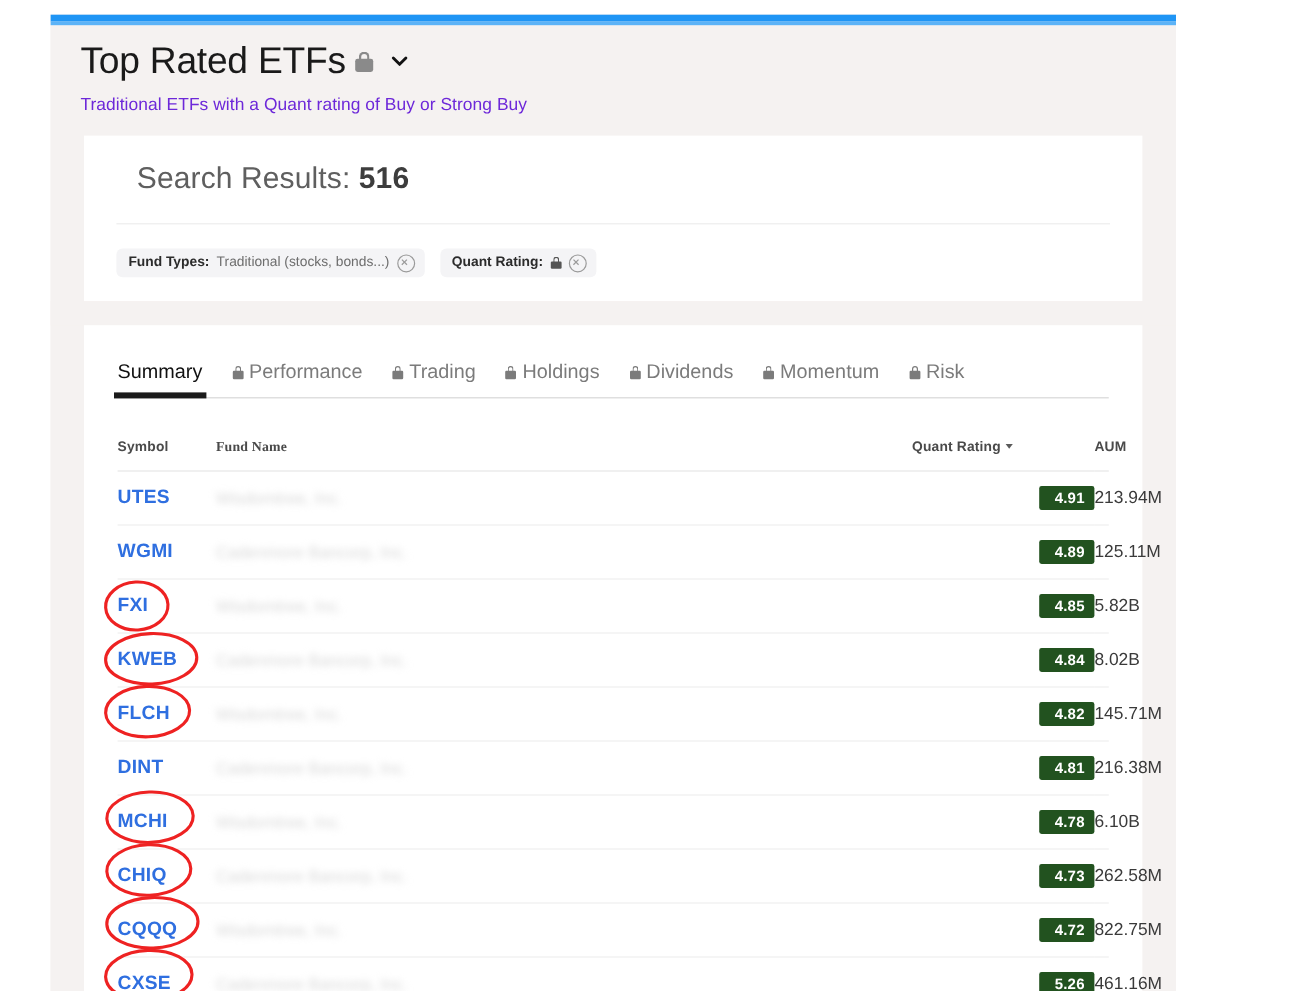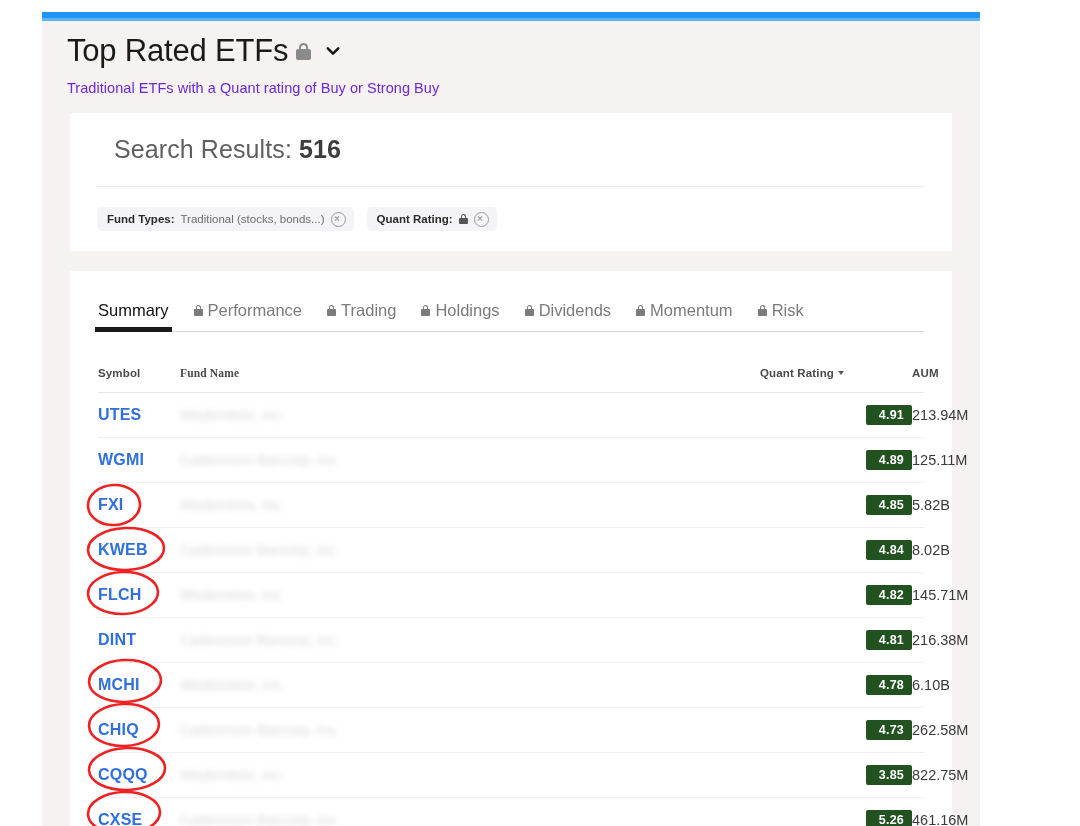--- a/index.html
+++ b/index.html
@@ -476,21 +476,21 @@
             </tr>
             <tr>
               <td class="sym"><span class="sym-link">CHIQ</span></td>
               <td class="fname">Cadenmore Bancorp, Inc.</td>
               <td class="rate"><span class="badge">4.73</span></td>
               <td class="aum">262.58M</td>
             </tr>
             <tr>
               <td class="sym"><span class="sym-link">CQQQ</span></td>
               <td class="fname">Wisdomtree, Inc.</td>
-              <td class="rate"><span class="badge">3.85</span></td>
+              <td class="rate"><span class="badge">4.72</span></td>
               <td class="aum">822.75M</td>
             </tr>
             <tr>
               <td class="sym"><span class="sym-link">CXSE</span></td>
               <td class="fname">Cadenmore Bancorp, Inc.</td>
               <td class="rate"><span class="badge">5.26</span></td>
               <td class="aum">461.16M</td>
             </tr>
           </tbody>
       </table>

